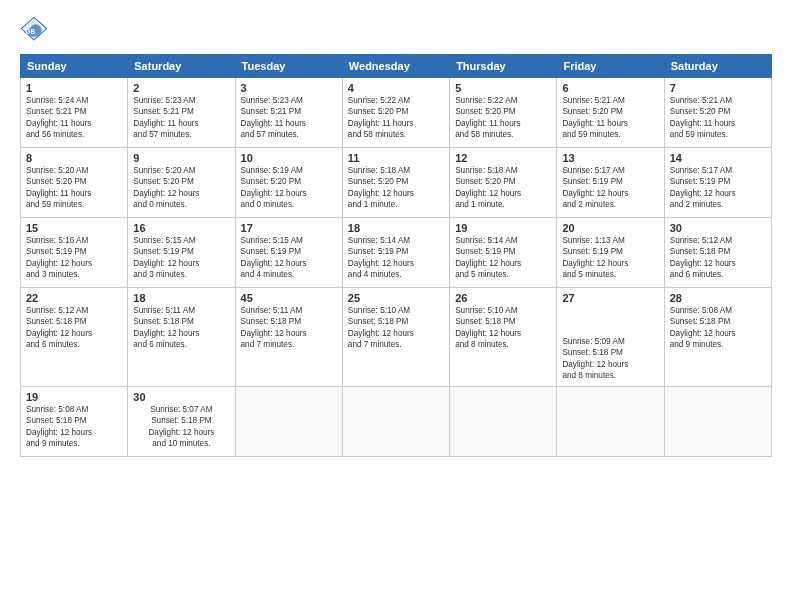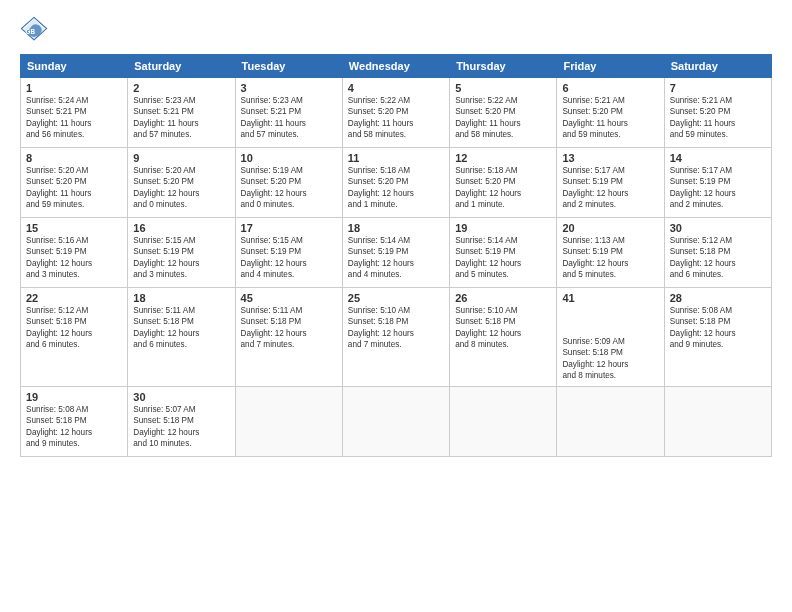--- a/index.html
+++ b/index.html
@@ -300,21 +300,21 @@
 and 7 minutes.</div>
           </td>
           <td>
             <span class="day-num">26</span>
             <div class="day-info" style="white-space: pre-line;">Sunrise: 5:10 AM
 Sunset: 5:18 PM
 Daylight: 12 hours
 and 8 minutes.</div>
           </td>
           <td>
-            <span class="day-num">41</span>
+            <span class="day-num">27</span>
             <div class="day-info" style="white-space: pre-line; margin-top: 32px;">Sunrise: 5:09 AM
 Sunset: 5:18 PM
 Daylight: 12 hours
 and 8 minutes.</div>
           </td>
           <td>
             <span class="day-num">28</span>
             <div class="day-info" style="white-space: pre-line;">Sunrise: 5:08 AM
 Sunset: 5:18 PM
 Daylight: 12 hours
@@ -324,21 +324,21 @@
         <tr>
           <td>
             <span class="day-num">19</span>
             <div class="day-info" style="white-space: pre-line;">Sunrise: 5:08 AM
 Sunset: 5:18 PM
 Daylight: 12 hours
 and 9 minutes.</div>
           </td>
           <td>
             <span class="day-num">30</span>
-            <div class="day-info" style="white-space: pre-line;">Sunrise: 5:07 AM
+            <div class="day-info" style="white-space: pre-line; text-align: center;">Sunrise: 5:07 AM
 Sunset: 5:18 PM
 Daylight: 12 hours
 and 10 minutes.</div>
           </td>
           <td class="empty"></td>
           <td class="empty"></td>
           <td class="empty"></td>
           <td class="empty"></td>
           <td class="empty"></td>
         </tr>

